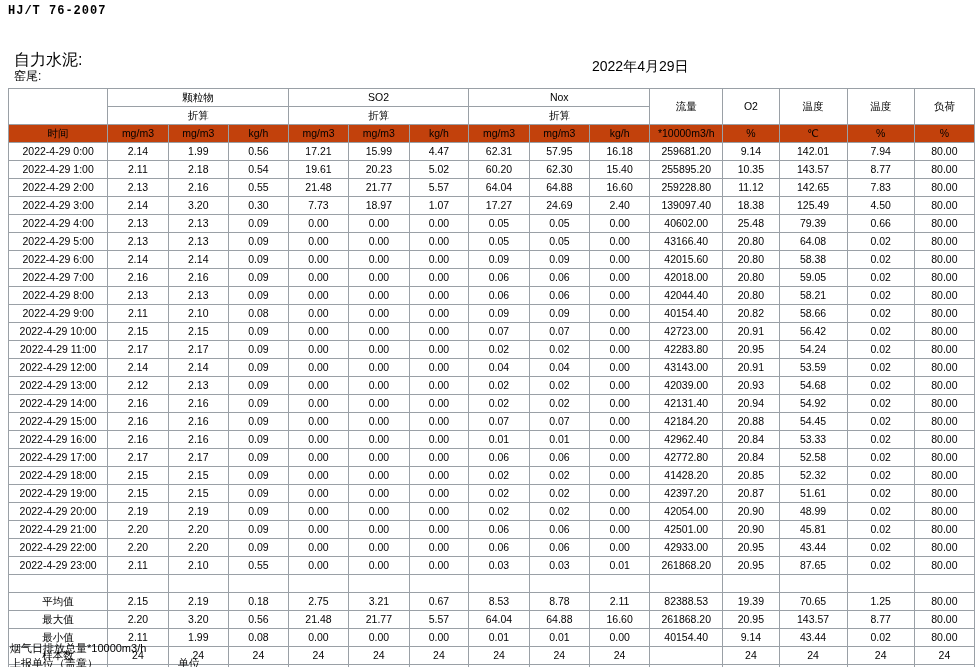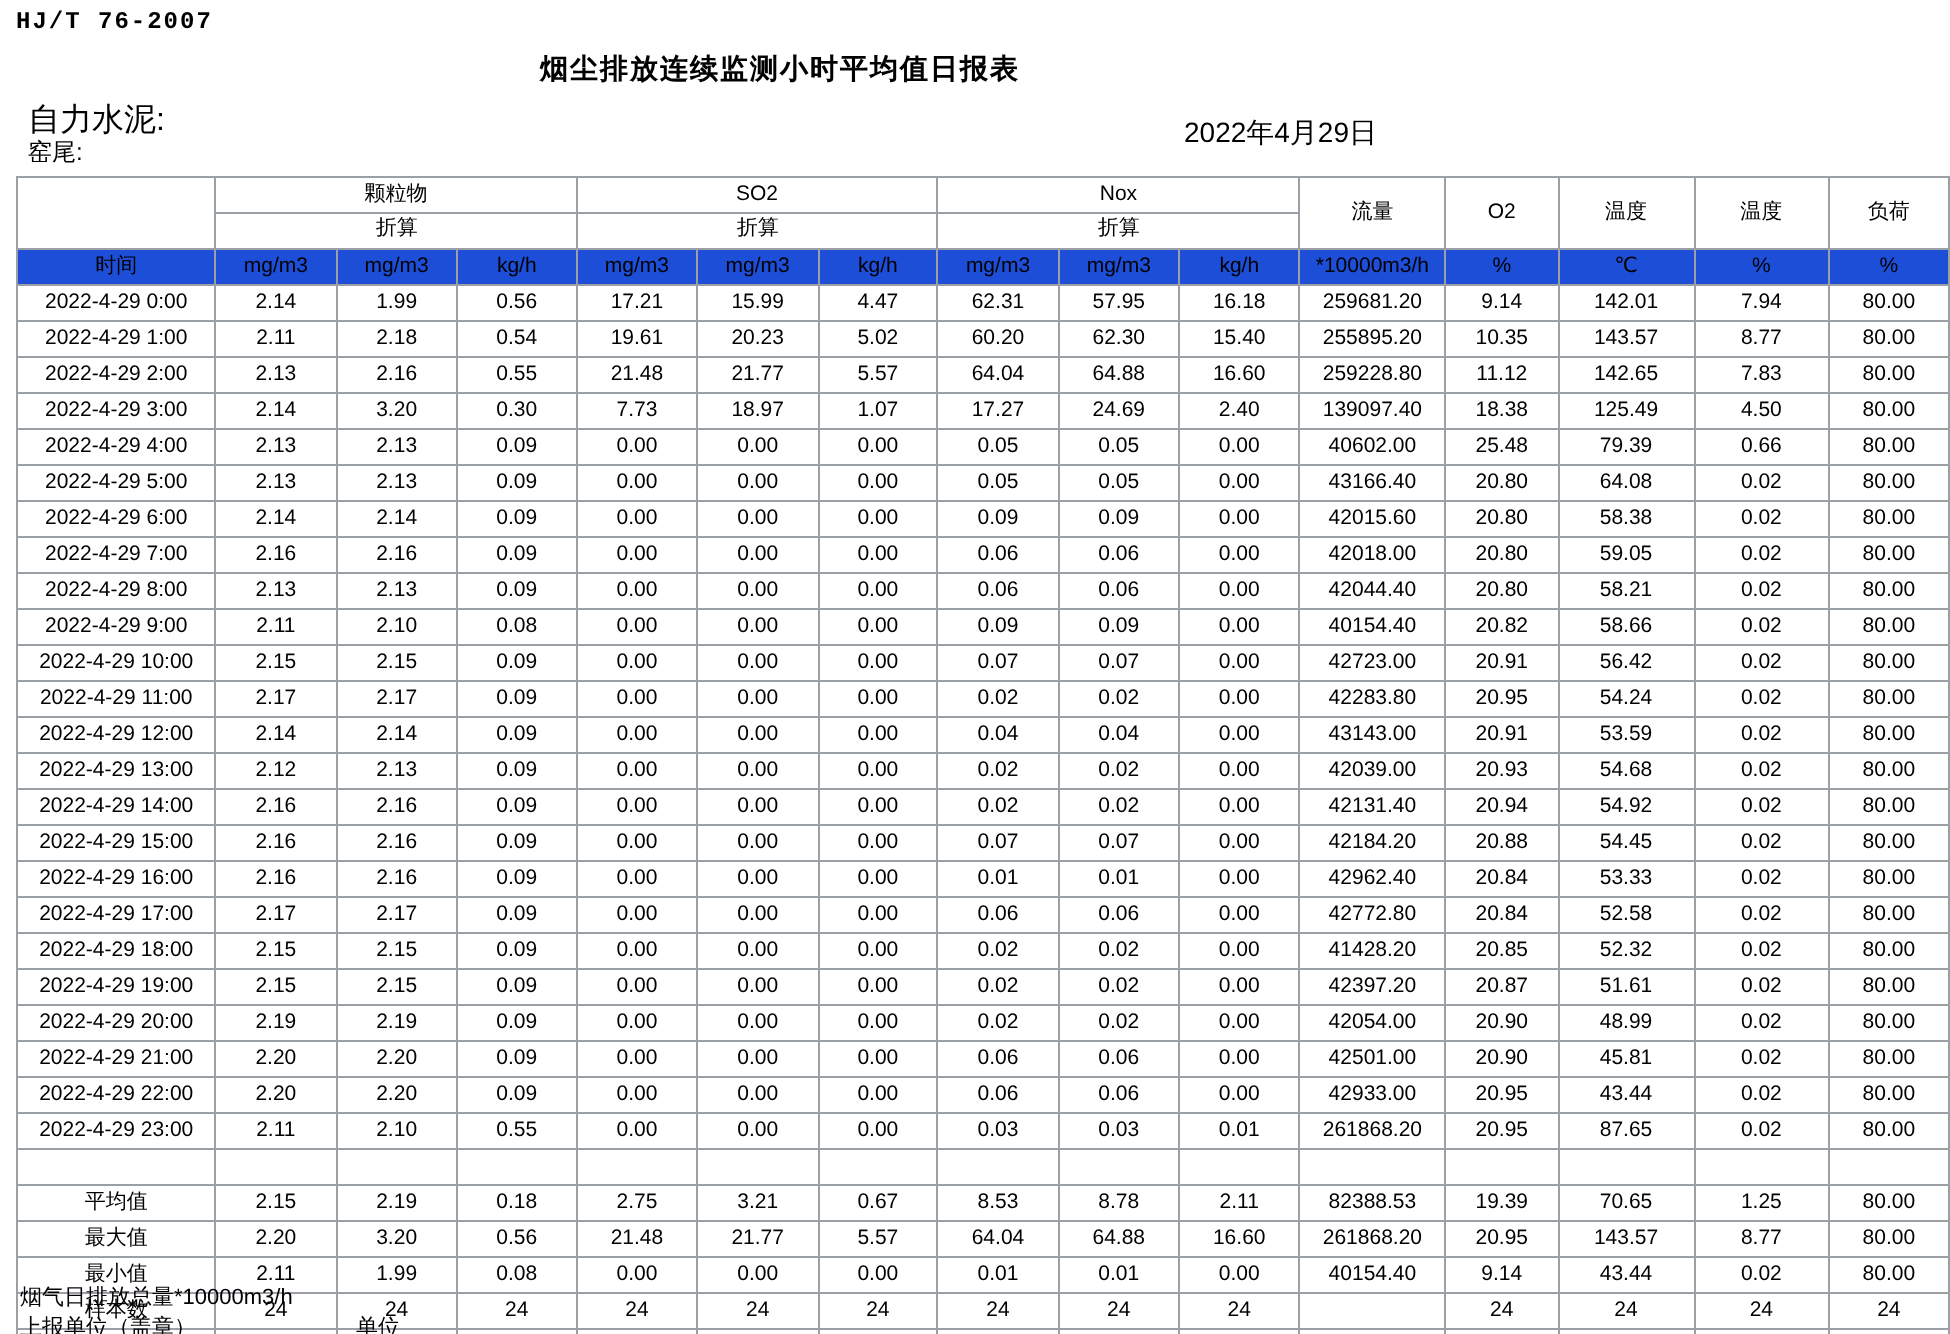--- a/index.html
+++ b/index.html
@@ -25,40 +25,39 @@
     font-size:10.5px;
     text-align:center;
     padding:0;
     height:17px;
     line-height:17px;
     overflow:hidden;
     white-space:nowrap;
   }
   .hdr-group{height:17px;}
   .hdr-sub{height:17px;}
-  .unitrow td{background:#1d4ed8;height:18px;line-height:18px;}
+  .unitrow td{background:#c2410c;height:18px;line-height:18px;}
   .nb-t{border-top:none !important;}
   .nb-b{border-bottom:none !important;}
-  .nb-l{border-left:none !important;font-family:Liberation Mono, monospace;}
+  .nb-l{border-left:none !important;}
   .nb-r{border-right:none !important;}
   td.timecell{text-align:left;padding-left:4px;}
   td.num{text-align:left;padding-left:6px;}
   td.lbl{text-align:center;}
   .blankrow td{height:9px;line-height:9px;border-left:1px solid #9aa0a6;border-right:1px solid #9aa0a6;border-top:none;border-bottom:none;}
   .footer1{position:absolute;left:10px;top:641px;font-size:11px;}
   .footer2{position:absolute;left:10px;top:656px;font-size:11px;}
   .footer-unit{position:absolute;left:178px;top:656px;font-size:11px;}
 </style>
 </head>
 <body>
 
 <div class="page">
 
   <div class="hjt">HJ/T  76-2007</div>
-  <div class="title">烟尘排放连续监测小时平均值日报表</div>
   <div class="org">自力水泥:</div>
   <div class="kiln">窑尾:</div>
   <div class="date">2022年4月29日</div>
 
   <table class="main">
     <colgroup>
       <col style="width:100px">
       <col style="width:62px">
         <col style="width:62px">
         <col style="width:62px">

